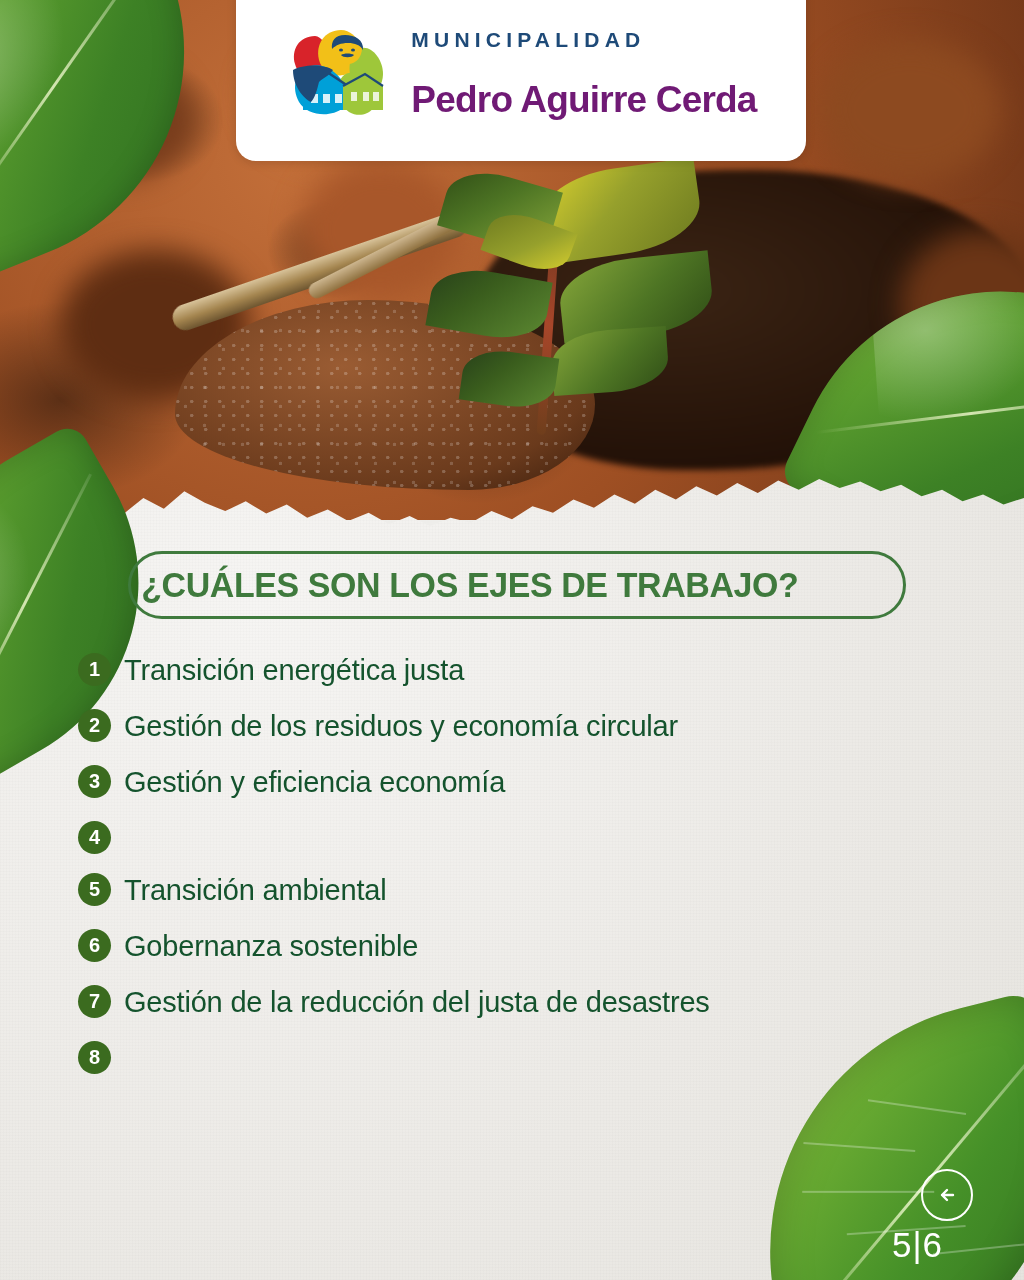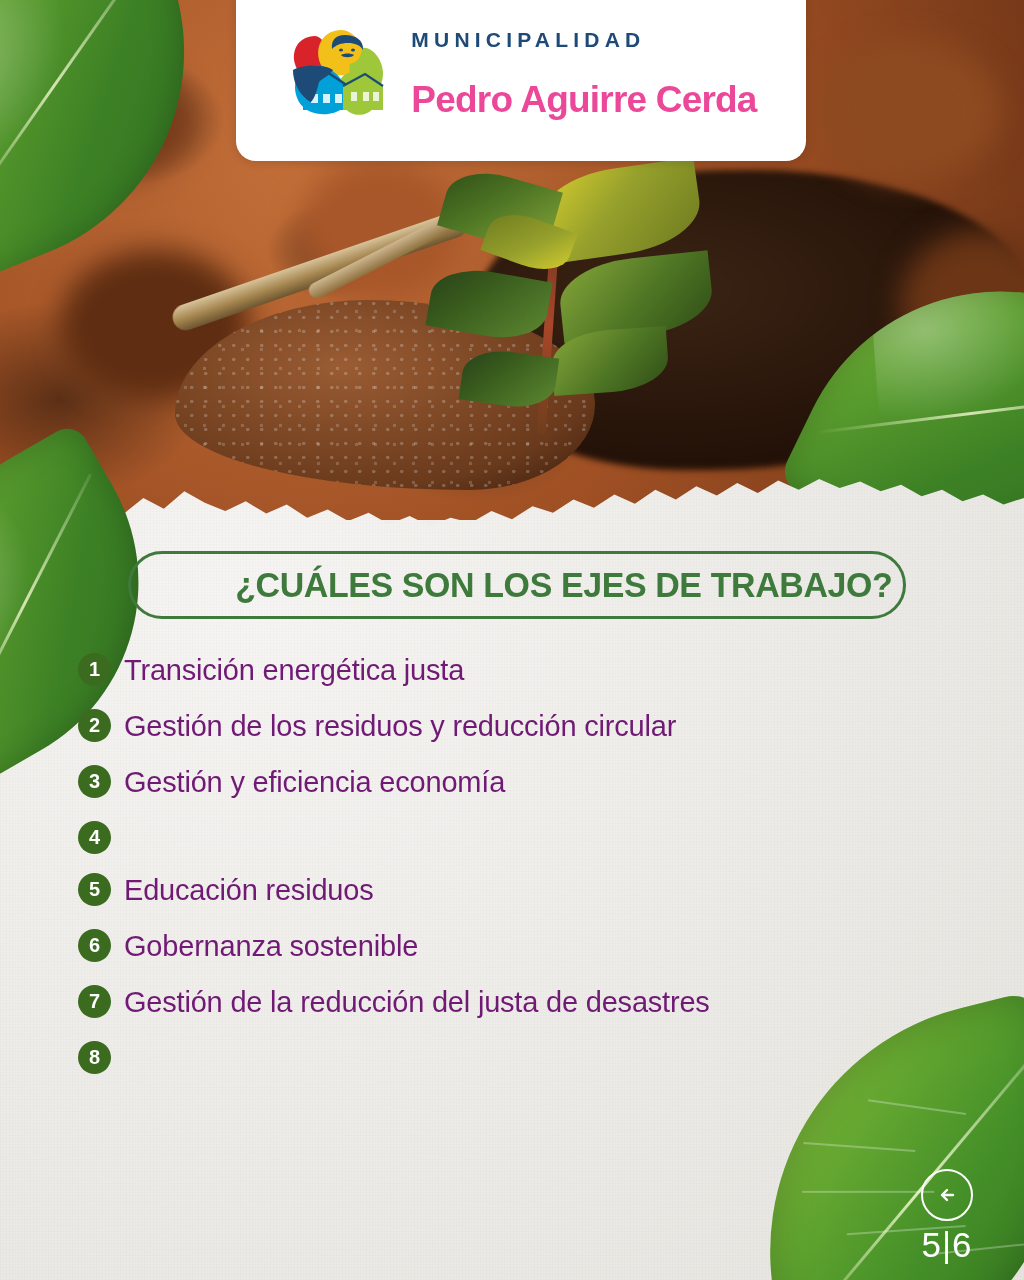--- a/index.html
+++ b/index.html
@@ -104,45 +104,45 @@
     display:flex;align-items:center;justify-content:center;gap:22px;
     box-shadow:0 2px 10px rgba(0,0,0,.13);
   }
   .logo-mark{width:104px;height:96px;flex:0 0 auto;position:relative;}
   .logo-text{display:flex;flex-direction:column;justify-content:center;}
   .logo-muni{
     color:#1e4a78;font-weight:bold;font-size:21px;letter-spacing:5.2px;
     line-height:1.1;margin-bottom:14px;
   }
   .logo-name{
-    color:#ec4899;font-weight:bold;font-size:37px;letter-spacing:-.8px;line-height:1.05;margin-top:16px;
+    color:#701a75;font-weight:bold;font-size:37px;letter-spacing:-.8px;line-height:1.05;margin-top:16px;
   }
 
   
   .title-pill{
     position:absolute;left:128px;top:551px;width:772px;height:62px;
     border:3.5px solid #3f7a3d;border-radius:34px;
-    display:flex;align-items:center;justify-content:flex-end;
+    display:flex;align-items:center;justify-content:flex-start;
   }
   .title-pill span{
     color:#3f7a3d;font-weight:bold;font-size:35px;letter-spacing:-.4px;
     white-space:nowrap;transform:scaleX(.97);
   }
 
   
   .list{position:absolute;left:78px;top:650px;width:880px;}
   .row{display:flex;align-items:flex-start;margin-bottom:16px;}
   .badge{
     flex:0 0 auto;width:33px;height:33px;border-radius:50%;
     background:#3b6b1f;color:#fff;font-weight:bold;font-size:20px;
     display:flex;align-items:center;justify-content:center;
     margin-top:3px;
   }
   .row-text{
-    margin-left:13px;color:#701a75;font-size:29px;line-height:1.38;
+    margin-left:13px;color:#14532d;font-size:29px;line-height:1.38;
     letter-spacing:-.2px;font-weight:400;
   }
 
   
   .corner-leaf{
     position:absolute;right:-58px;bottom:-74px;width:330px;height:330px;
     background:linear-gradient(138deg,#9bcd4e 0%,#6aab32 28%,#459028 58%,#2f6d1e 100%);
     border-radius:76% 10% 76% 10%;
     transform:rotate(-14deg);
     box-shadow:inset 0 0 44px rgba(0,0,0,.22);
@@ -150,21 +150,21 @@
   }
   .corner-leaf .rib{
     position:absolute;left:-10%;top:50%;width:122%;height:3px;
     background:linear-gradient(90deg,rgba(255,255,255,0),rgba(238,248,205,.9),rgba(255,255,255,.15));
     transform:rotate(-36deg);
   }
   .corner-leaf .vein{
     position:absolute;height:1.5px;background:rgba(255,255,255,.28);
     transform-origin:left center;
   }
-  .nav{position:absolute;right:22px;bottom:18px;width:110px;text-align:center;}
+  .nav{position:absolute;right:22px;bottom:18px;width:110px;text-align:left;}
   .nav-arrow{
     width:48px;height:48px;border:2.6px solid #fff;border-radius:50%;
     margin:0 auto 6px auto;display:flex;align-items:center;justify-content:center;
   }
   .nav-page{color:#fff;font-size:35px;font-weight:400;letter-spacing:1px;line-height:1;}
 </style>
 </head>
 <body>
 
 <div class="canvas">
@@ -255,32 +255,32 @@
     <span>¿CUÁLES SON LOS EJES DE TRABAJO?</span>
   </div>
 
   <div class="list">
     <div class="row">
       <div class="badge">1</div>
       <div class="row-text">Transición energética justa</div>
     </div>
     <div class="row">
       <div class="badge">2</div>
-      <div class="row-text">Gestión de los residuos y reducción circular</div>
+      <div class="row-text">Gestión de los residuos y economía circular</div>
     </div>
     <div class="row">
       <div class="badge">3</div>
       <div class="row-text">Gestión y eficiencia economía</div>
     </div>
     <div class="row">
       <div class="badge">4</div>
     </div>
     <div class="row">
       <div class="badge">5</div>
-      <div class="row-text">Educación residuos</div>
+      <div class="row-text">Transición ambiental</div>
     </div>
     <div class="row">
       <div class="badge">6</div>
       <div class="row-text">Gobernanza sostenible</div>
     </div>
     <div class="row">
       <div class="badge">7</div>
       <div class="row-text">Gestión de la reducción del justa de desastres</div>
     </div>
     <div class="row">

